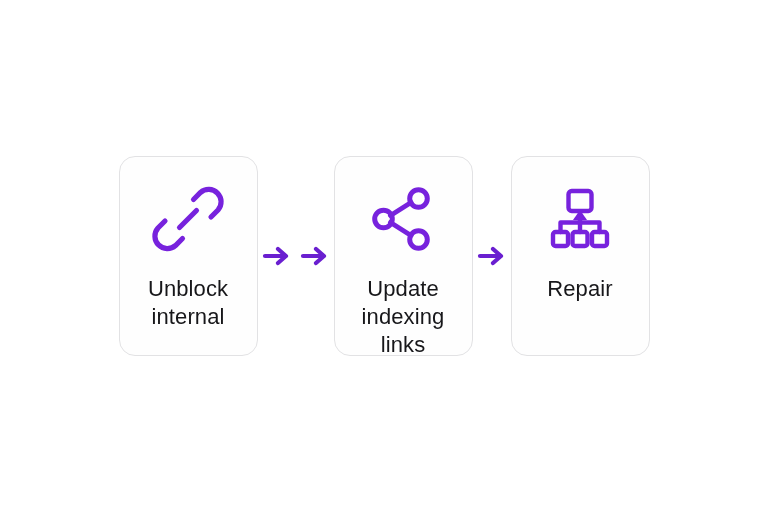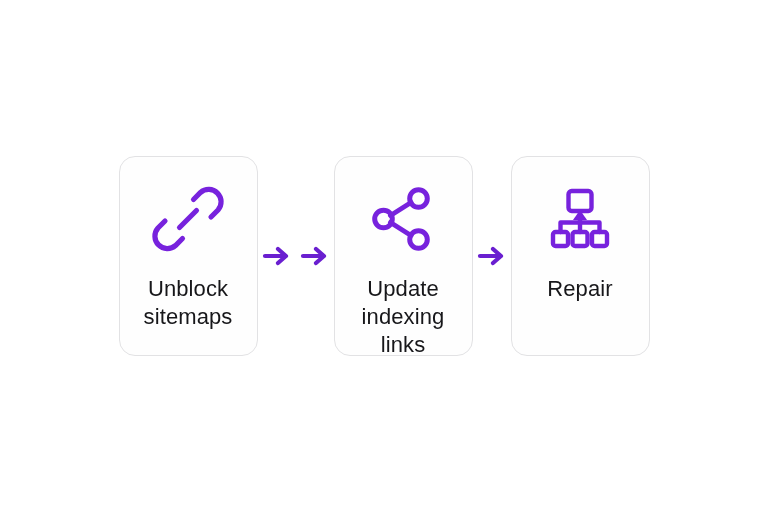--- a/index.html
+++ b/index.html
@@ -90,21 +90,21 @@
         <svg width="66" height="66" viewBox="0 0 66 66" fill="none">
           <g stroke="#7722dd" stroke-width="5.2" stroke-linecap="round" fill="none">
             <path d="M38.5 13.5 L45.5 6.5 a12.4 12.4 0 0 1 17.5 17.5 L56 31"></path>
             <path d="M27.5 52.5 L20.5 59.5 a12.4 12.4 0 0 1 -17.5 -17.5 L10 35"></path>
             <path d="M24.5 41.5 L41.5 24.5"></path>
           </g>
         </svg>
       </div>
       <div class="card-label">
         <span>Unblock</span><br>
-        <span>sitemaps</span>
+        <span>internal</span>
       </div>
     </div>
 
     <div class="connector">
       <svg width="30" height="26" viewBox="0 0 30 26" fill="none">
         <g stroke="#6a1fd0" stroke-width="4.2" stroke-linecap="round" stroke-linejoin="round" fill="none">
           <path d="M3 13 H23"></path>
           <path d="M16 6 L24 13 L16 20"></path>
         </g>
       </svg>

